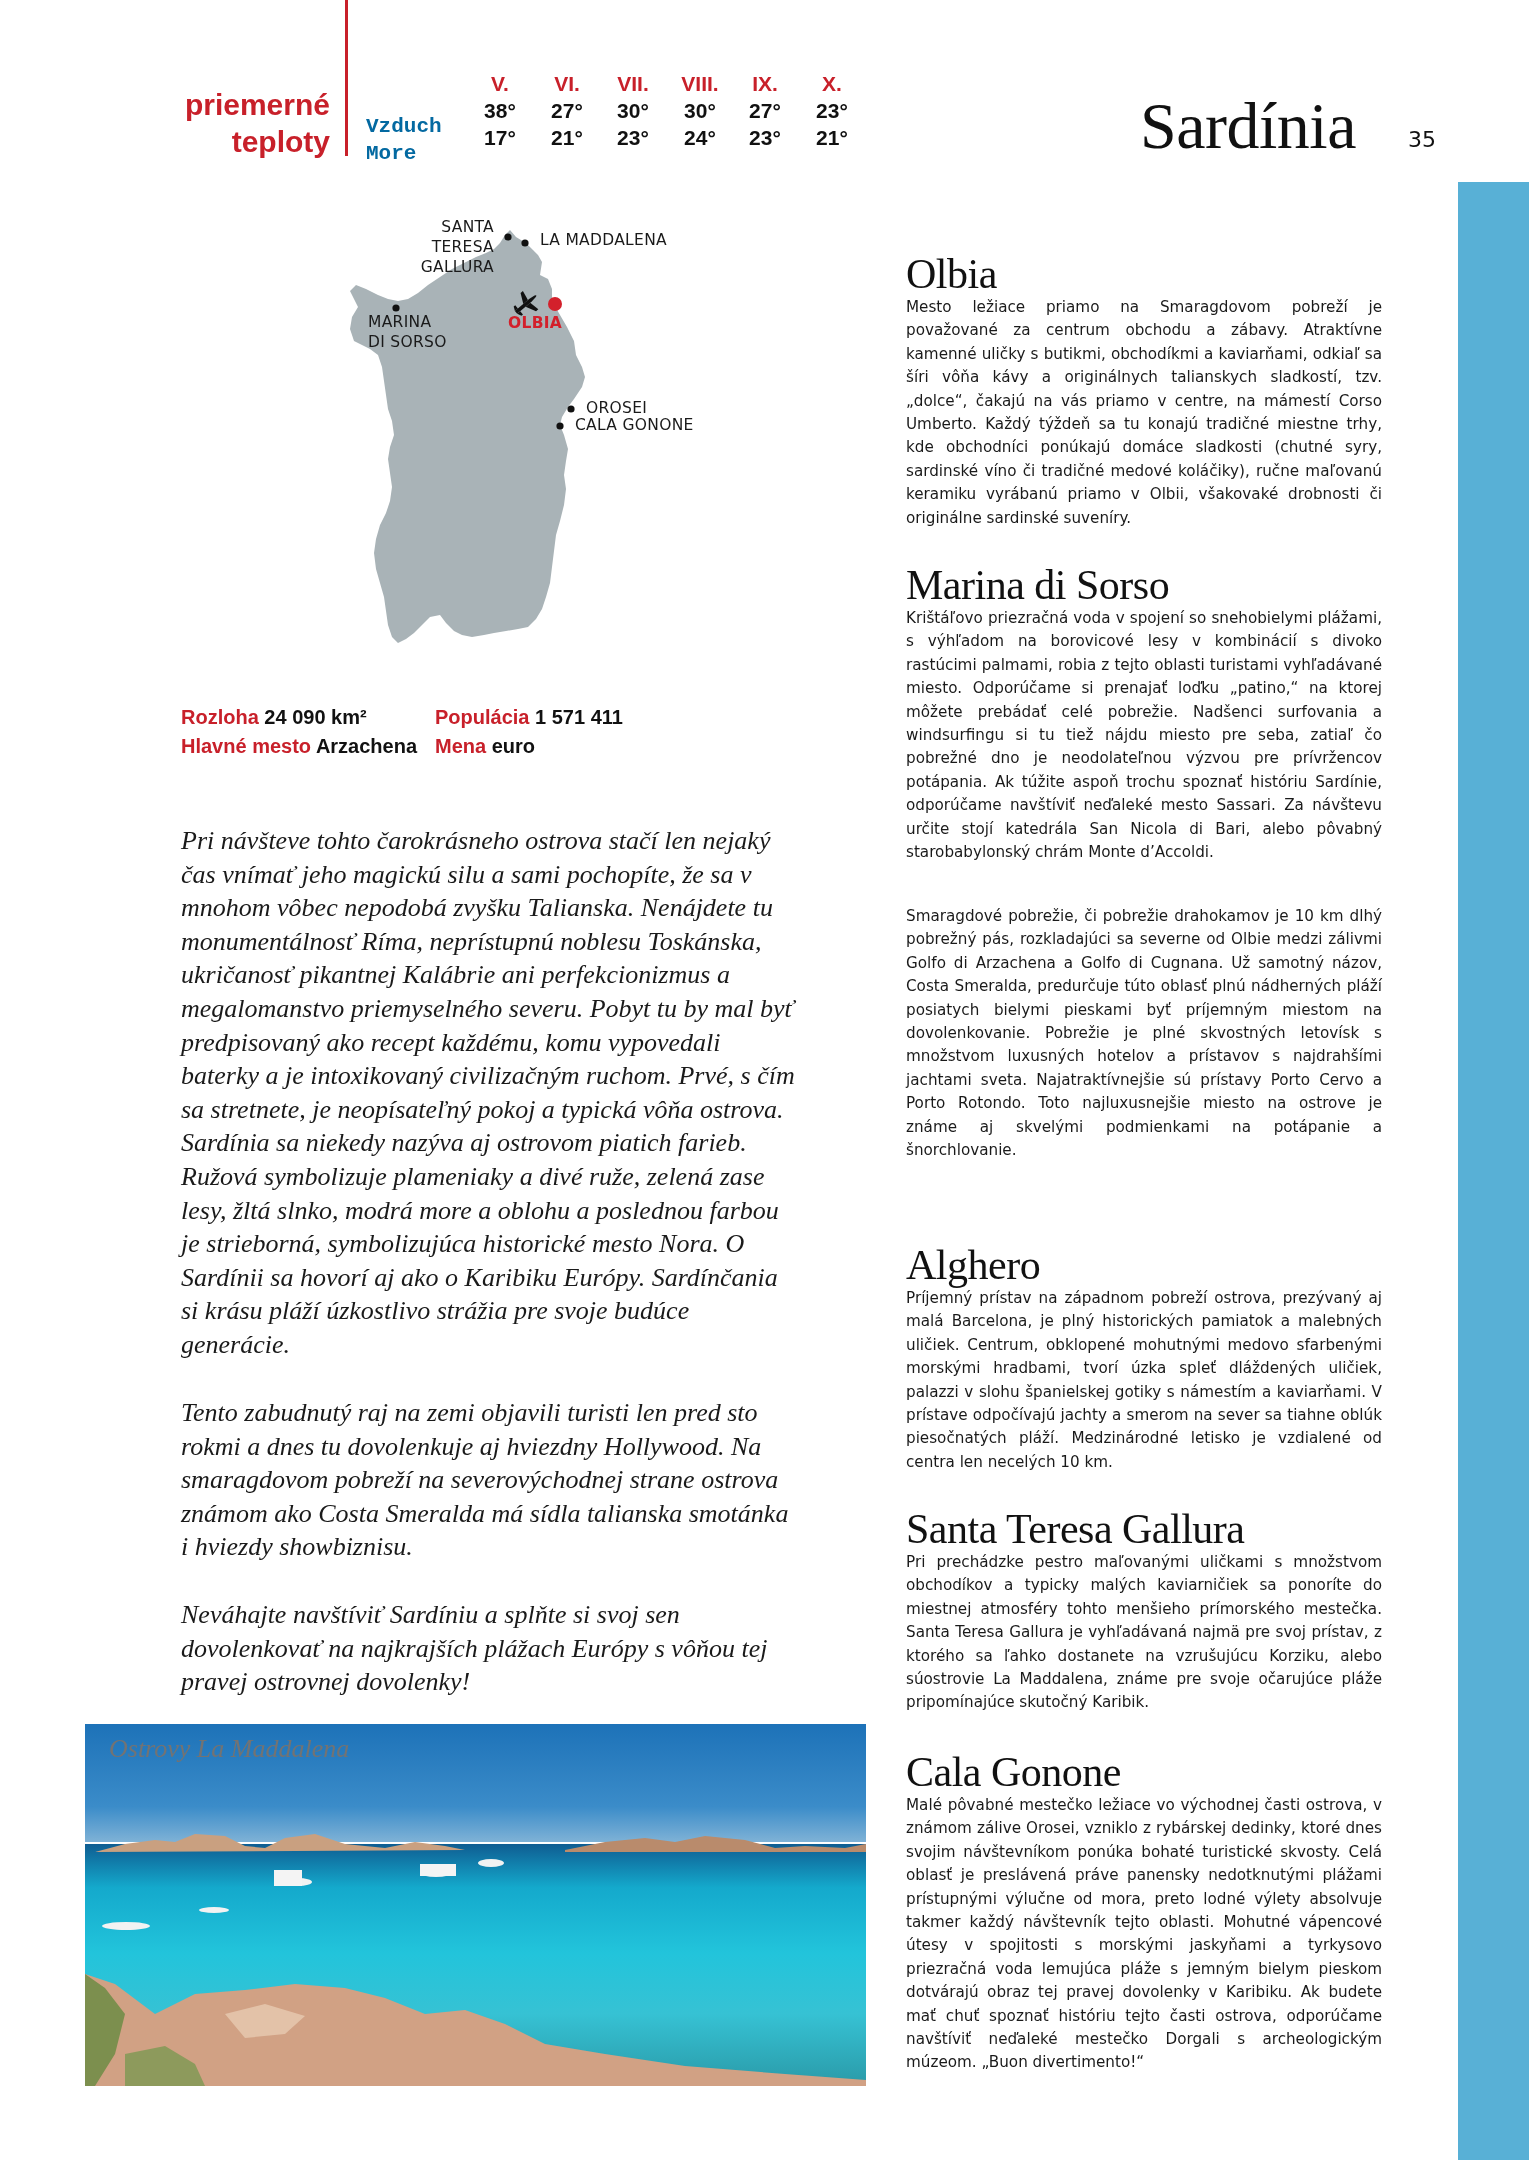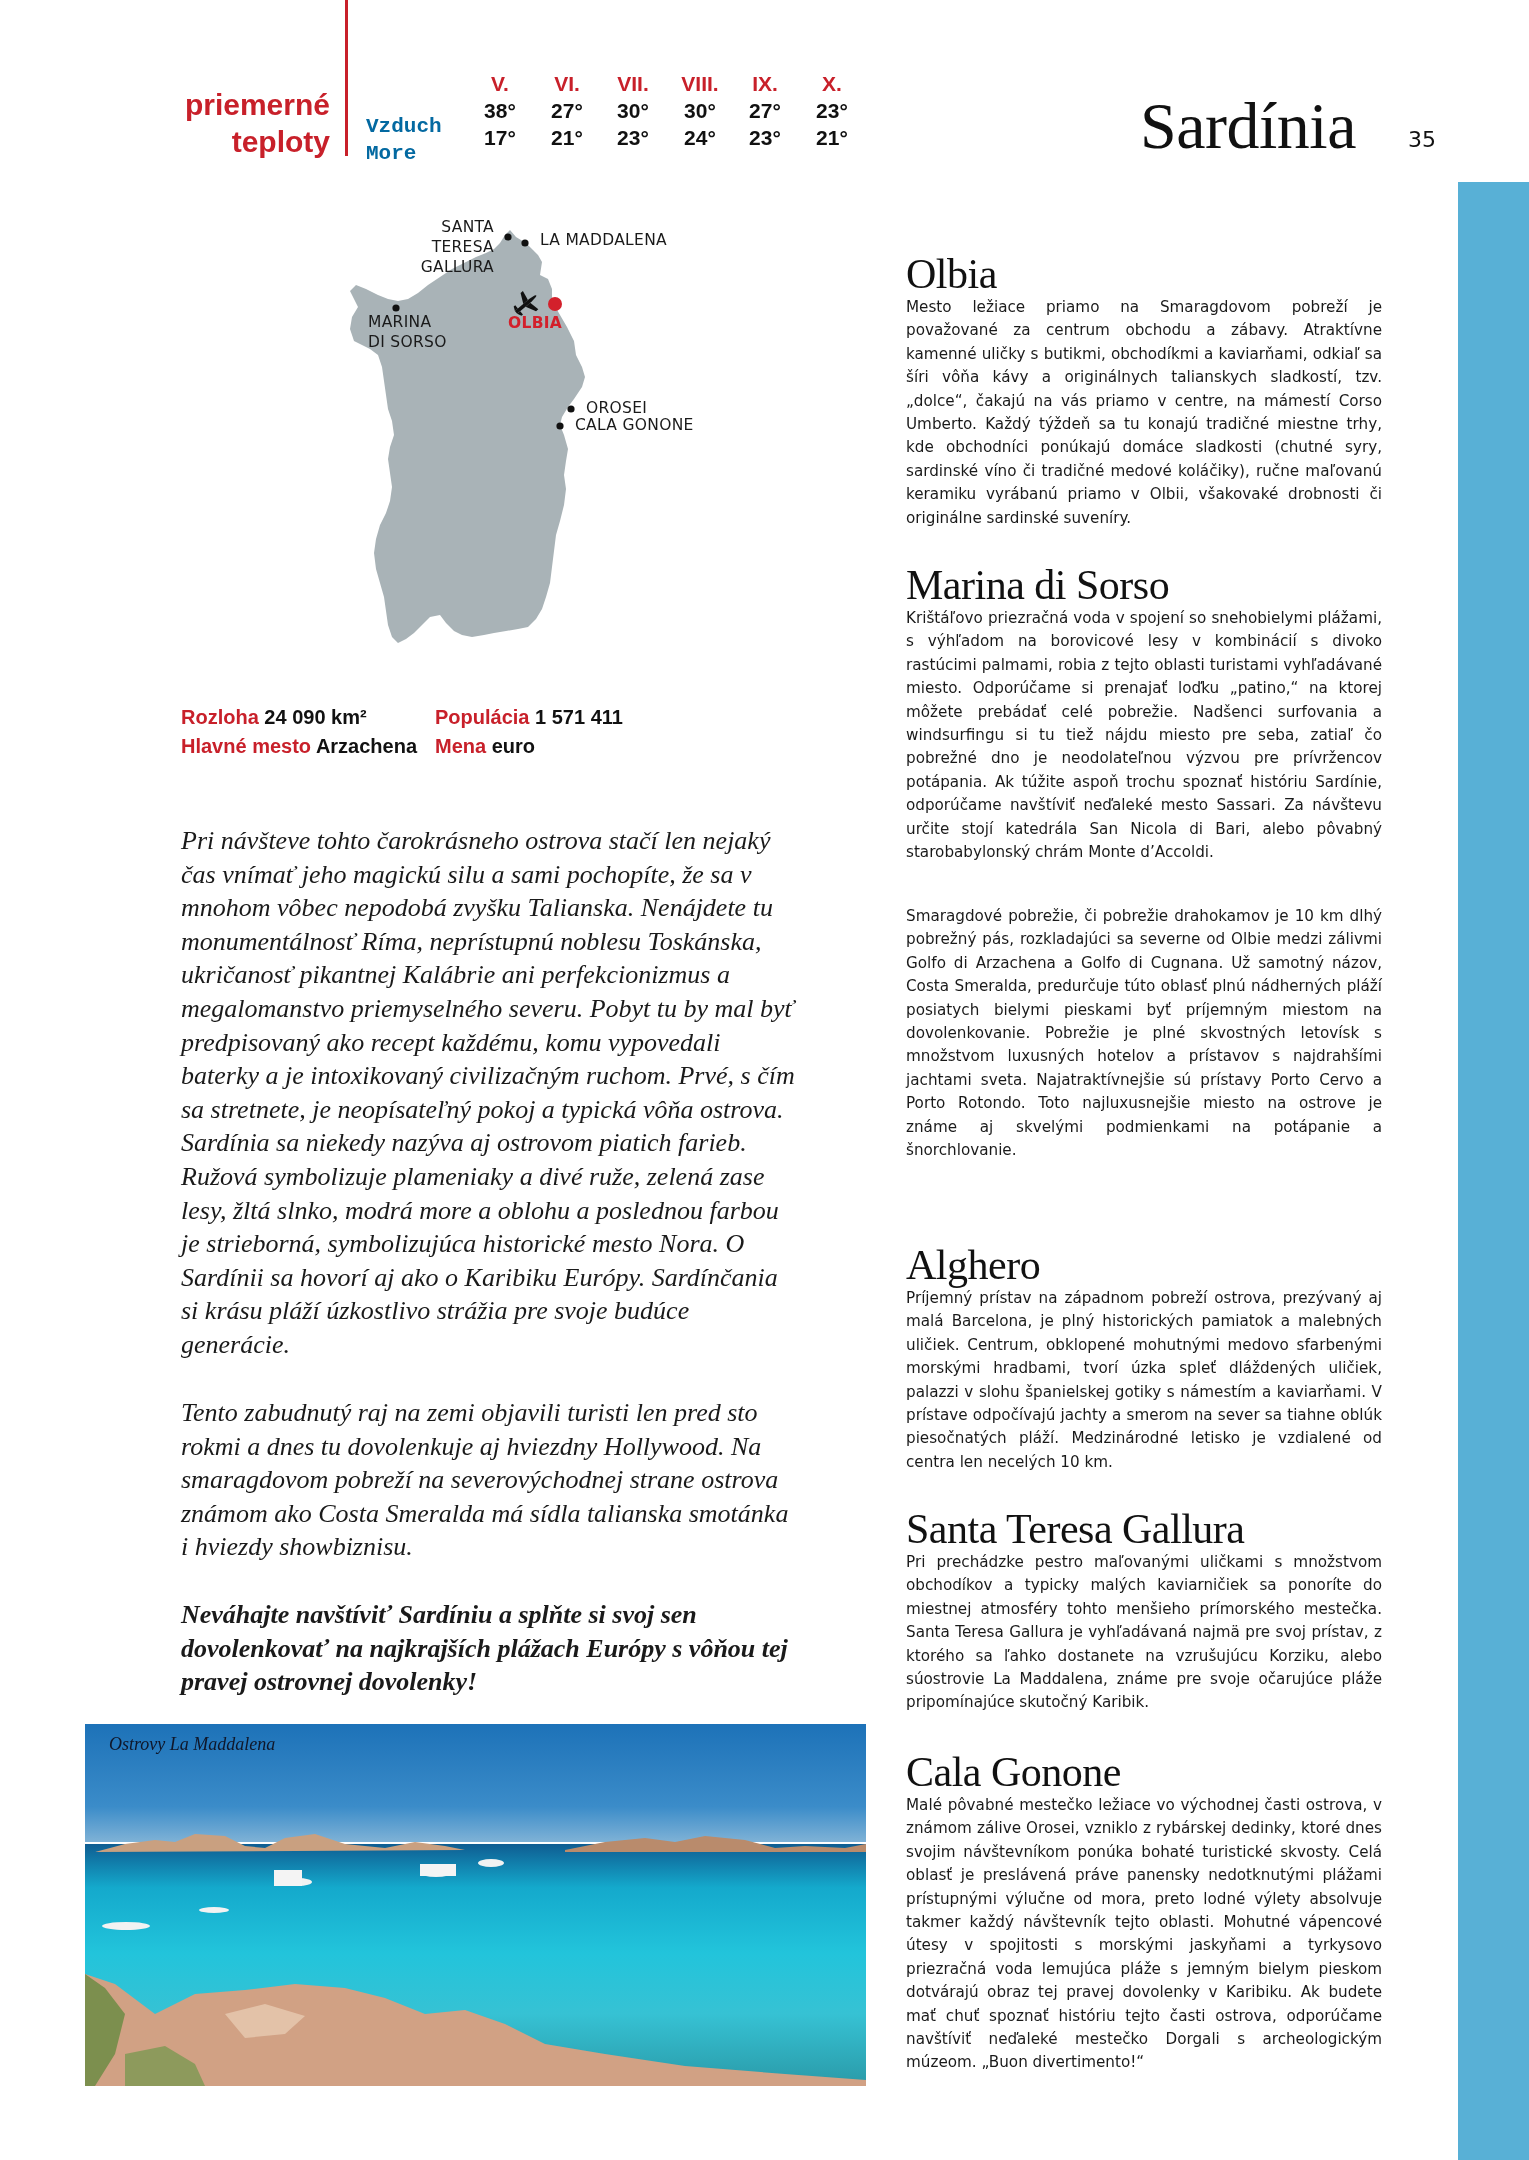--- a/index.html
+++ b/index.html
@@ -30,21 +30,21 @@
   .fact .k { color: #c8202a; margin-top: 16px; }
   .fact .v { color: #111; }
 
   .intro { position: absolute; left: 181px; width: 620px; font-family: "Liberation Serif", serif; font-style: italic; font-size: 26px; line-height: 33.6px; color: #1a1a1a; }
 
   .photo { position: absolute; left: 85px; top: 1724px; width: 781px; height: 362px; overflow: hidden; }
   .photo .sky { position: absolute; left: 0; top: 0; width: 100%; height: 118px; background: linear-gradient(#1d72b8, #3b8cc9 70%, #7fb2d6); }
   .photo .islands { position: absolute; left: 0; top: 100px; width: 100%; height: 30px; }
   .photo .sea { position: absolute; left: 0; top: 120px; width: 100%; height: 242px; background: linear-gradient(#0f5d92 0%, #14a9cc 18%, #22c4db 45%, #36c2d4 70%, #2a9aa8 100%); }
   .photo .rocks { position: absolute; left: 0; top: 230px; width: 100%; height: 132px; }
-  .photo .caption { position: absolute; left: 24px; top: 10px; font-family: "Liberation Serif", serif; font-style: italic; color: #0f172a; font-size: 18px; }
+  .photo .caption { position: absolute; left: 24px; top: 10px; font-family: "Liberation Serif", serif; font-style: italic; color: #737373; font-size: 26px; }
 
   .section { position: absolute; left: 906px; width: 512px; }
   .section h2 { font-family: "Liberation Serif", serif; font-weight: 400; font-size: 42px; line-height: 44px; color: #111; letter-spacing: -0.5px; }
   .section p { width: 476px; font-family: "DejaVu Sans", sans-serif; font-size: 15.2px; line-height: 23.4px; color: #1a1a1a; text-align: justify; hyphens: manual; }
 </style>
 </head>
 <body>
 
 <div class="vline"></div>
 <div class="temp-title">
@@ -126,21 +126,21 @@
   <div class="fact" style="left:0; top:29px;">
     <span class="k">Hlavné mesto</span> <span class="v">Arzachena</span>
   </div>
   <div class="fact" style="left:254px; top:29px;">
     <span class="k">Mena</span> <span class="v">euro</span>
   </div>
 </div>
 
 <p class="intro" style="top:824px;">Pri návšteve tohto čarokrásneho ostrova stačí len nejaký čas vnímať jeho magickú silu a sami pochopíte, že sa v mnohom vôbec nepodobá zvyšku Talianska. Nenájdete tu monumentálnosť Ríma, neprístupnú noblesu Toskánska, ukričanosť pikantnej Kalábrie ani perfekcionizmus a megalomanstvo priemyselného severu. Pobyt tu by mal byť predpisovaný ako recept každému, komu vypovedali baterky a je intoxikovaný civilizačným ruchom. Prvé, s čím sa stretnete, je neopísateľný pokoj a typická vôňa ostrova. Sardínia sa niekedy nazýva aj ostrovom piatich farieb. Ružová symbolizuje plameniaky a divé ruže, zelená zase lesy, žltá slnko, modrá more a oblohu a poslednou farbou je strieborná, symbolizujúca historické mesto Nora. O Sardínii sa hovorí aj ako o Karibiku Európy. Sardínčania si krásu pláží úzkostlivo strážia pre svoje budúce generácie.</p>
 <p class="intro" style="top:1396px;">Tento zabudnutý raj na zemi objavili turisti len pred sto rokmi a dnes tu dovolenkuje aj hviezdny Hollywood. Na smaragdovom pobreží na severovýchodnej strane ostrova známom ako Costa Smeralda má sídla talianska smotánka i hviezdy showbiznisu.</p>
-<p class="intro" style="top:1598px;font-weight:bold;">Neváhajte navštíviť Sardíniu a splňte si svoj sen dovolenkovať na najkrajších plážach Európy s vôňou tej pravej ostrovnej dovolenky!</p>
+<p class="intro" style="top:1598px;">Neváhajte navštíviť Sardíniu a splňte si svoj sen dovolenkovať na najkrajších plážach Európy s vôňou tej pravej ostrovnej dovolenky!</p>
 
 <div class="photo">
   <div class="sky"></div>
   <div class="sea"></div>
   <svg class="islands" viewBox="0 0 781 30" preserveAspectRatio="none">
     <path fill="#c9a080" d="M10 28 L40 20 L70 16 L90 18 L110 10 L140 12 L160 22 L180 24 L200 14 L230 10 L260 20 L300 24 L330 18 L360 22 L380 26 L10 28 Z"></path>
     <path fill="#b98b6c" d="M480 26 L520 18 L560 14 L590 18 L620 12 L660 16 L690 24 L720 22 L760 24 L781 20 L781 28 L480 28 Z"></path>
   </svg>
   <svg class="rocks" viewBox="0 0 781 132" preserveAspectRatio="none">
     <path fill="#d1a184" d="M0 20 L30 30 L70 60 L110 40 L160 36 L210 30 L260 34 L300 44 L340 60 L380 56 L420 70 L460 90 L520 100 L600 112 L700 120 L781 126 L781 132 L0 132 Z"></path>

